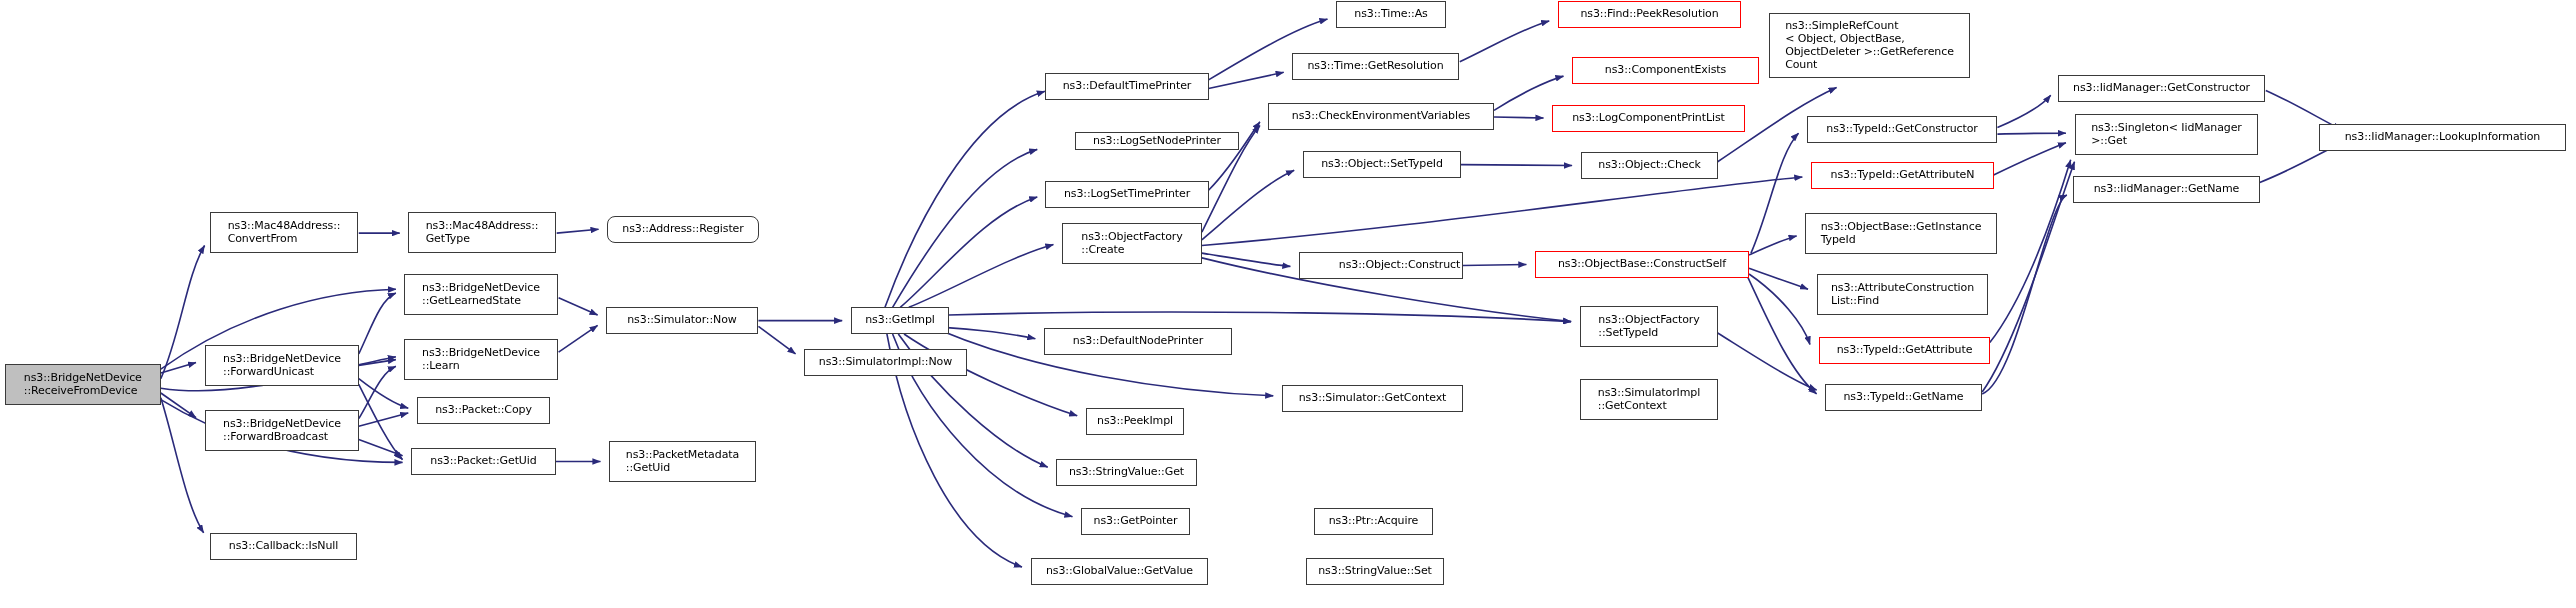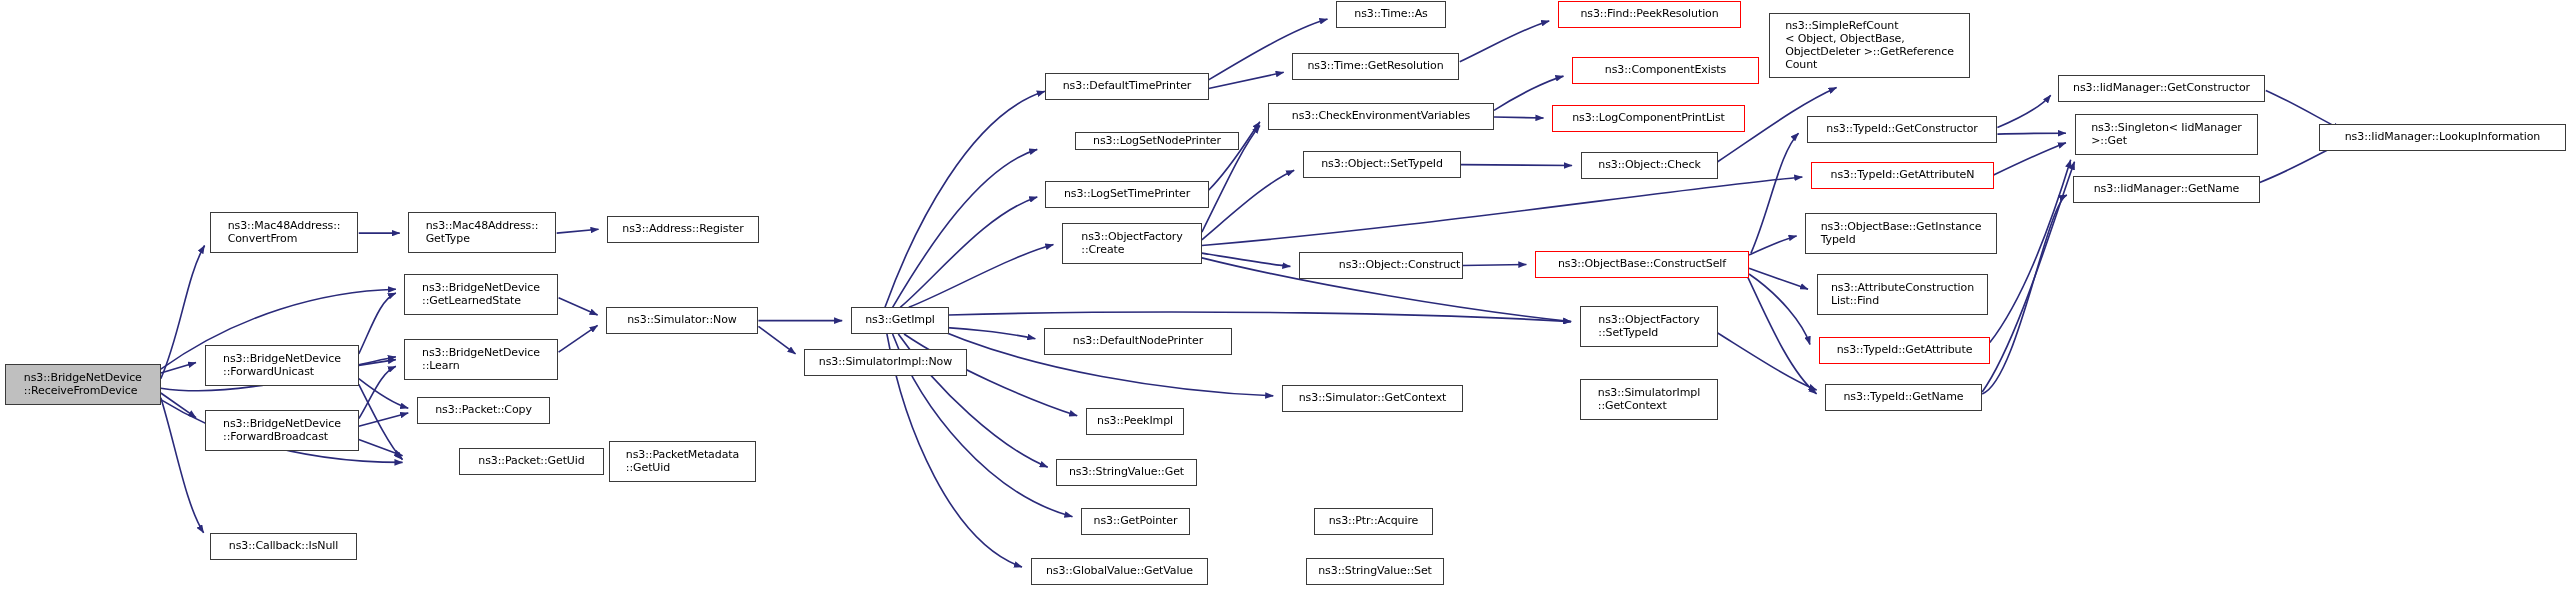--- a/index.html
+++ b/index.html
@@ -127,22 +127,22 @@
       <div class="node thick" style="left: 205px; top: 410px; width: 154px; height: 41px;">ns3::BridgeNetDevice
 ::ForwardBroadcast</div>
       <div class="node thick" style="left: 210px; top: 533px; width: 147px; height: 27px;">ns3::Callback::IsNull</div>
       <div class="node thick" style="left: 408px; top: 212px; width: 148px; height: 41px;">ns3::Mac48Address::
 GetType</div>
       <div class="node thick" style="left: 404px; top: 274px; width: 154px; height: 41px;">ns3::BridgeNetDevice
 ::GetLearnedState</div>
       <div class="node thick" style="left: 404px; top: 339px; width: 154px; height: 41px;">ns3::BridgeNetDevice
 ::Learn</div>
       <div class="node thick" style="left: 417px; top: 397px; width: 133px; height: 27px;">ns3::Packet::Copy</div>
-      <div class="node thick" style="left: 411px; top: 448px; width: 145px; height: 27px; margin-left: 48px;">ns3::Packet::GetUid</div>
-      <div class="node thick" style="left: 607px; top: 216px; width: 152px; height: 27px;">ns3::Address::Register</div>
+      <div class="node thick" style="left: 411px; top: 448px; width: 145px; height: 27px;">ns3::Packet::GetUid</div>
+      <div class="node thick" style="left: 607px; top: 216px; width: 152px; height: 27px; border-radius: 8px;">ns3::Address::Register</div>
       <div class="node thick" style="left: 606px; top: 307px; width: 152px; height: 27px;">ns3::Simulator::Now</div>
       <div class="node thick" style="left: 609px; top: 441px; width: 147px; height: 41px;">ns3::PacketMetadata
 ::GetUid</div>
       <div class="node thick" style="left: 804px; top: 349px; width: 163px; height: 27px;">ns3::SimulatorImpl::Now</div>
       <div class="node thick" style="left: 851px; top: 307px; width: 98px; height: 27px;">ns3::GetImpl</div>
       <div class="node thick" style="left: 1045px; top: 73px; width: 164px; height: 27px;">ns3::DefaultTimePrinter</div>
       <div class="node thick" style="left: 1045px; top: 132px; width: 164px; height: 18px; margin-left: 30px;">ns3::LogSetNodePrinter</div>
       <div class="node thick" style="left: 1045px; top: 181px; width: 164px; height: 27px;">ns3::LogSetTimePrinter</div>
       <div class="node thick" style="left: 1062px; top: 223px; width: 140px; height: 41px;">ns3::ObjectFactory
 ::Create</div>

